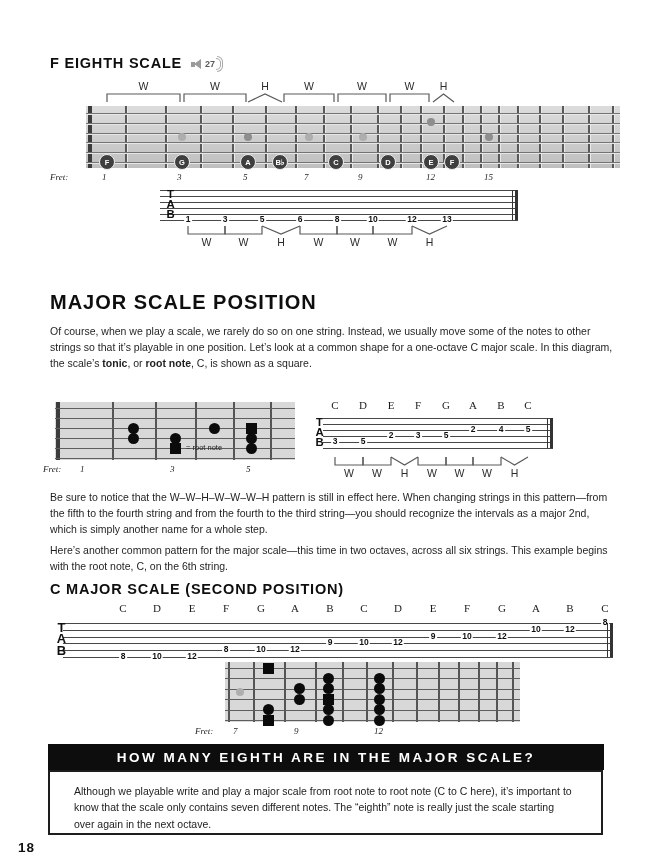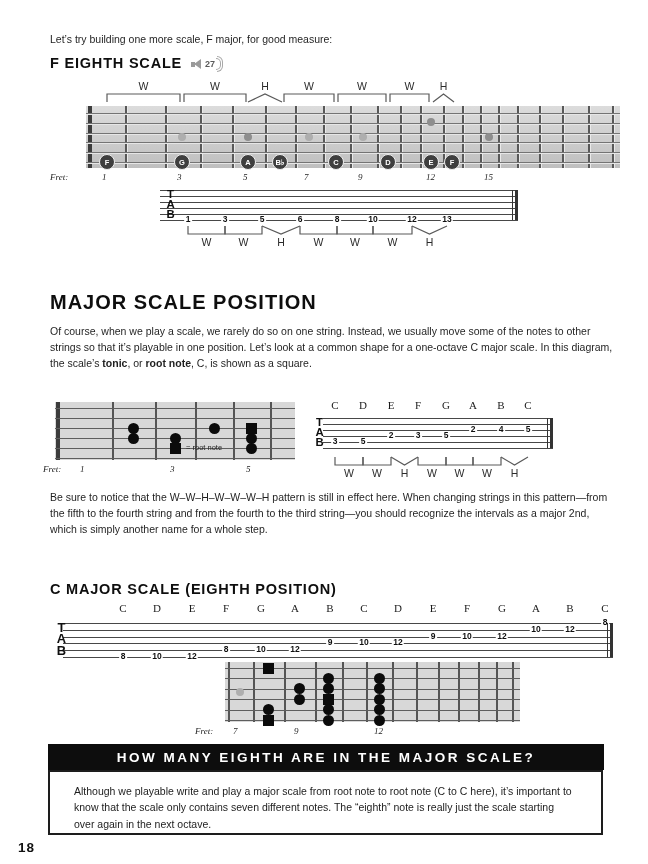--- a/index.html
+++ b/index.html
@@ -59,21 +59,20 @@
   .bigbox{position:absolute;border:2.5px solid #1d1d1d;background:#fff;}
   .bigbox p{position:absolute;left:24px;top:11px;width:500px;font-size:10.5px;line-height:1.55;margin:0;}
   .pagenum{position:absolute;font-weight:bold;font-size:13.5px;letter-spacing:1px;color:#111;}
   b{font-weight:bold;}
 </style>
 </head>
 <body>
 
 <div class="page">
 
-  <p class="body abs" style="left:50px;top:32px;width:560px;">Let’s try building one more scale, F major, for good measure:</p>
 
   <div class="abs headrow" style="left:50px;top:55px;">
     <h2 class="tech h-small">F EIGHTH SCALE</h2>
     <span class="audio">
       <span class="spk"></span>
       <span class="trk">27</span>
       <span class="arc a1"></span>
       <span class="arc a2"></span>
     </span>
   </div>
@@ -300,22 +299,23 @@
         <polyline points="0,0 0,8 28,8 28,0" fill="none" stroke="#5a5a5a" stroke-width="1.2"></polyline>
       </svg>
       <div class="wlabel" style="left: 174px; top: 68px;">W</div>
       <svg width="27" height="9" style="position: absolute; left: 188px; top: 58px; overflow: visible;">
         <polyline points="0,0 13.5,8 27,0" fill="none" stroke="#5a5a5a" stroke-width="1.2"></polyline>
       </svg>
       <div class="wlabel" style="left: 201.5px; top: 68px;">H</div>
     </div>
 
   <p class="body abs" style="left:50px;top:490px;width:567px;">Be sure to notice that the W–W–H–W–W–W–H pattern is still in effect here. When changing strings in this pattern—from the fifth to the fourth string and from the fourth to the third string—you should recognize the intervals as a major 2nd, which is simply another name for a whole step.</p>
-
-  <h2 class="tech h-small abs" style="left:50px;top:581px;">C MAJOR SCALE (EIGHTH POSITION)</h2>
+  <p class="body abs" style="left:50px;top:543px;width:567px;">Here’s another common pattern for the major scale—this time in two octaves, across all six strings. This example begins with the root note, C, on the 6th string.</p>
+
+  <h2 class="tech h-small abs" style="left:50px;top:581px;">C MAJOR SCALE (SECOND POSITION)</h2>
 
   <div class="tab" style="left: 55px; top: 600px; width: 560px; height: 70px;">
       <div class="tline" style="top: 23px; left: 8px; width: 550px;"></div>
       <div class="tline" style="top: 29.8px; left: 8px; width: 550px;"></div>
       <div class="tline" style="top: 36.6px; left: 8px; width: 550px;"></div>
       <div class="tline" style="top: 43.4px; left: 8px; width: 550px;"></div>
       <div class="tline" style="top: 50.2px; left: 8px; width: 550px;"></div>
       <div class="tline" style="top: 57px; left: 8px; width: 550px;"></div>
       <div class="tabword" style="left: 0px; top: 22px;">
         <div style="height: 11.3333px; line-height: 11.3333px; font-size: 12.92px;">T</div>

